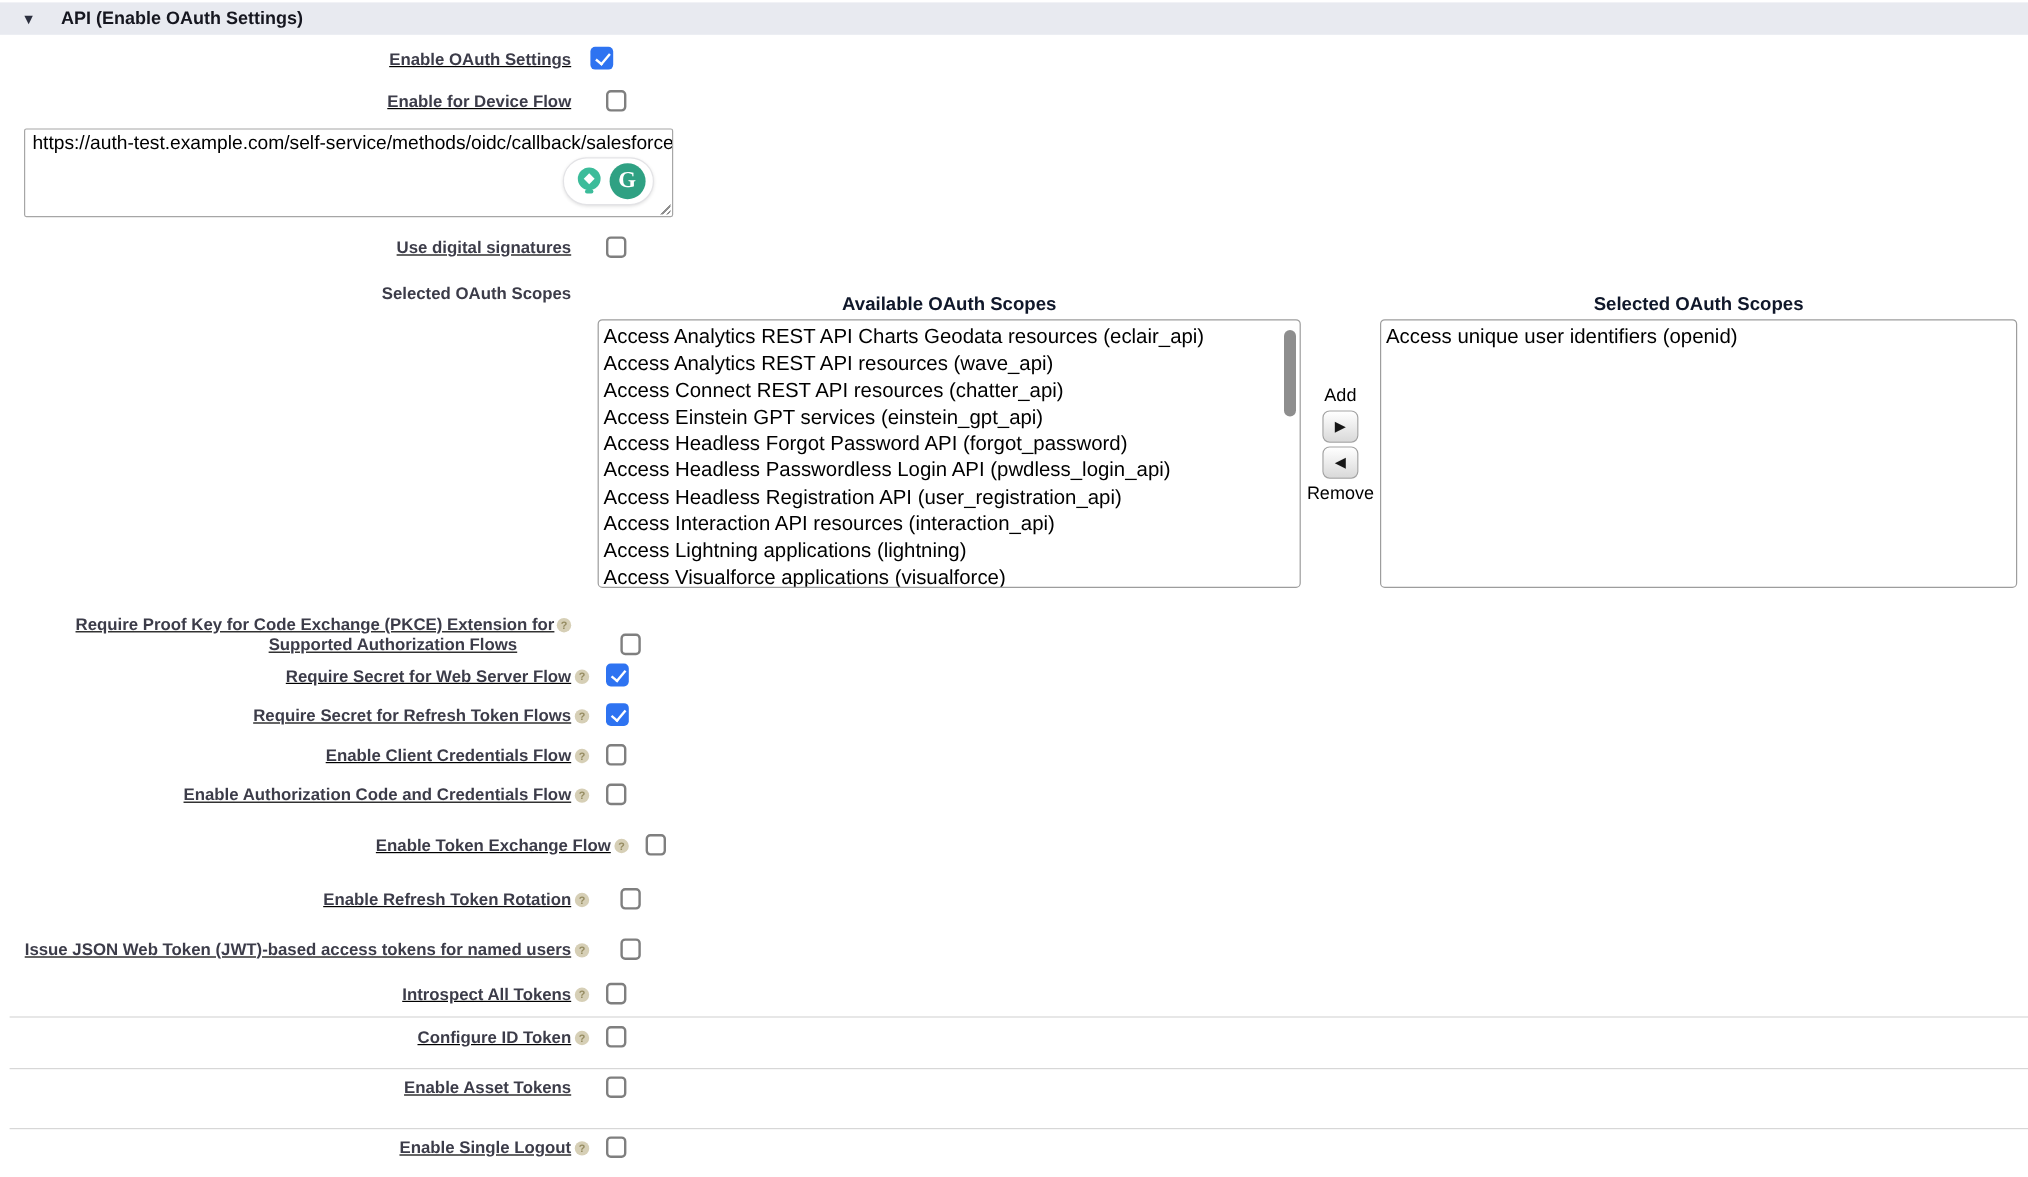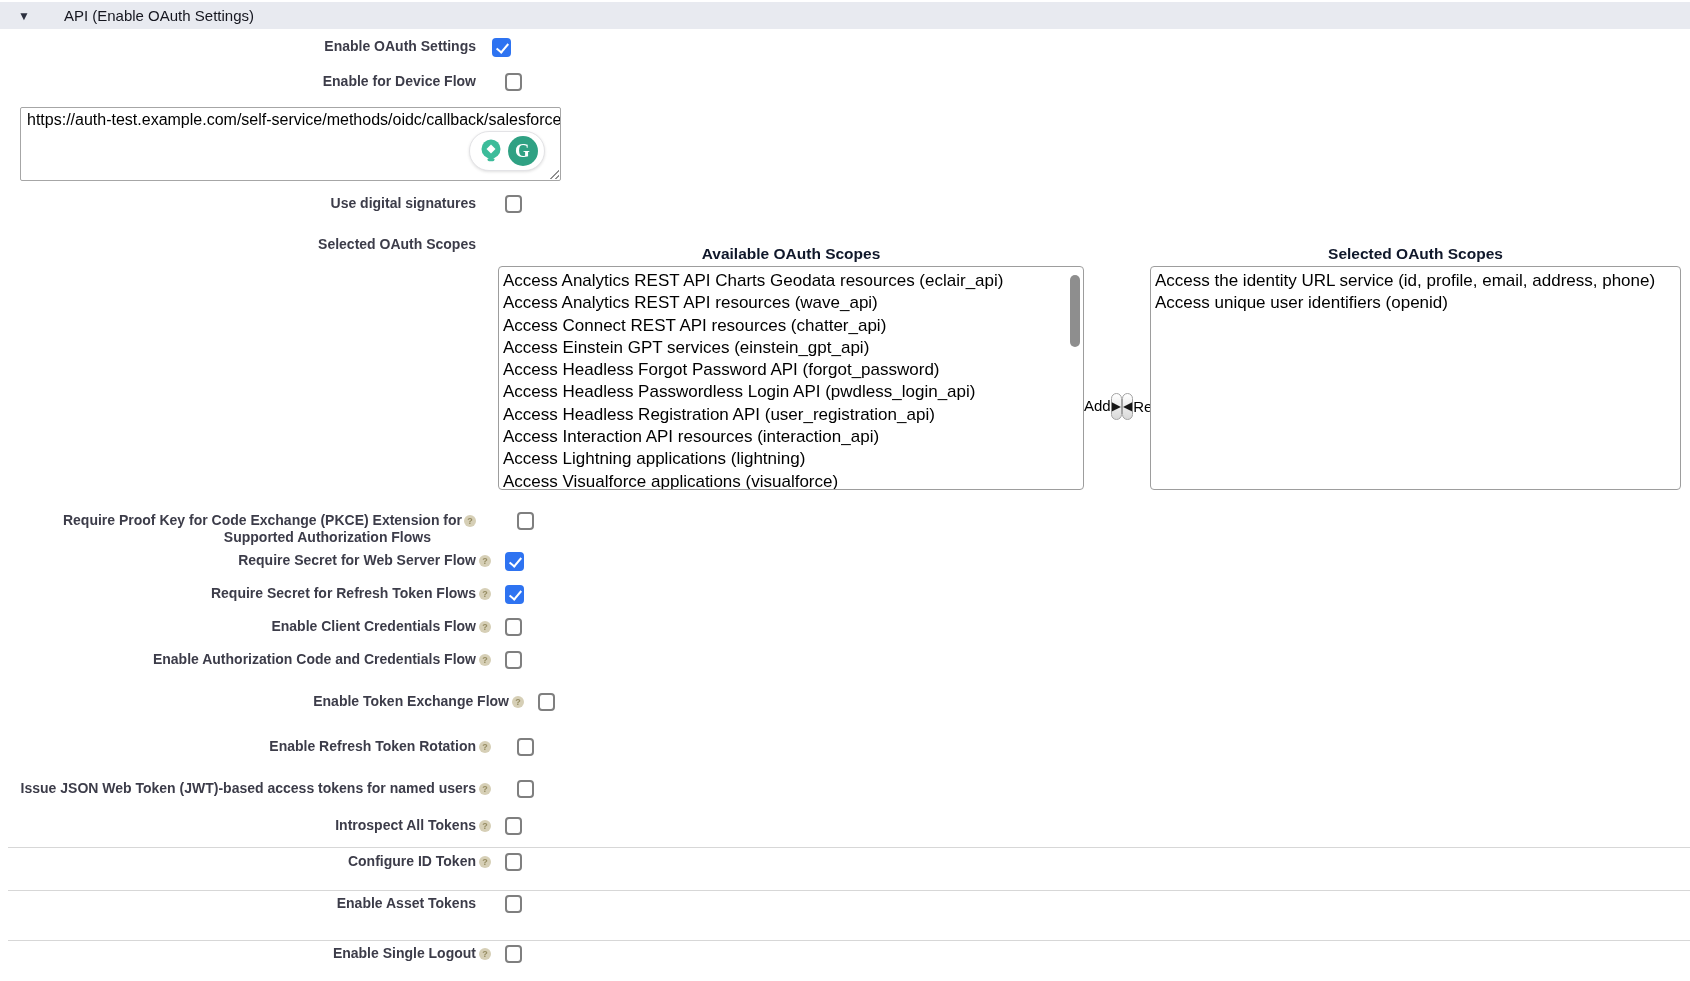--- a/index.html
+++ b/index.html
@@ -12,25 +12,25 @@
   
   .section-bar {
     margin-top: 2px; height: 27px; width: 100%; background: #e8eaf0;
     display: flex; align-items: center;
   }
   .twisty {
     margin-left: 18px; font-size: 12px; color: #2b2f3e; cursor: pointer;
     line-height: 1;
   }
   .section-title {
-    margin-left: 34px; font-weight: normal; font-size: 15px; color: #15161f;
-  }
-
-  
-  .crow { display: flex; align-items: flex-start; }
+    margin-left: 21px; font-weight: bold; font-size: 15px; color: #15161f;
+  }
+
+  
+  .crow { display: flex; align-items: flex-end; text-decoration: underline; }
   .trow { display: flex; align-items: flex-start; }
   .lbl {
     width: 476px; text-align: right; font-weight: bold; font-size: 14px;
     color: #3c3c49; position: relative; line-height: 17px; flex: none;
   }
   .help {
     position: absolute; right: -15px; bottom: 2px;
     width: 12px; height: 12px; border-radius: 50%;
     background: #d6cfb6; color: #968c62; font-size: 9px; font-weight: bold;
     text-align: center; line-height: 12px; cursor: pointer;
@@ -95,21 +95,21 @@
     height: 224px; border: 1px solid #9d9d9d; border-radius: 4px; background: #fff;
     font-size: 17px; line-height: 22.3px; padding: 3px 0 11px 4px;
     overflow: hidden; position: relative;
   }
   .opt { white-space: nowrap; cursor: default; }
   .vscroll-thumb {
     position: absolute; top: 8px; right: 3px; width: 10px; height: 72px;
     border-radius: 5px; background: #8e8e8e; cursor: pointer;
   }
   .transfer {
-    width: 66px; flex: none; display: flex; flex-direction: row;
+    width: 66px; flex: none; display: flex; flex-direction: column;
     align-items: center; padding-top: 88px; font-size: 15px; color: #000;
   }
   .xfer-btn {
     width: 30px; height: 27px; margin-top: 3px;
     border: 1px solid #a3a3a3; border-radius: 6px;
     background: linear-gradient(#ffffff, #d9d9d9);
     font-size: 12px; color: #161616; text-align: center; line-height: 25px;
     cursor: pointer;
   }
   .xfer-label { line-height: 19px; }
@@ -181,21 +181,20 @@
     </div>
     <div class="transfer">
       <div class="xfer-label">Add</div>
       <div class="xfer-btn">▶</div>
       <div class="xfer-btn">◀</div>
       <div class="xfer-label bottom">Remove</div>
     </div>
     <div class="scol sel">
       <div class="listbox-header">Selected OAuth Scopes</div>
       <div class="listbox">
-        <div class="opt">Access the identity URL service (id, profile, email, address, phone)</div>
         <div class="opt">Access unique user identifiers (openid)</div>
       </div>
     </div>
   </div>
 </div>
 
 <div class="crow" style="margin-top:22px; height:34px;">
   <div class="lbl">
     <span>Require Proof Key for Code Exchange (PKCE) Extension for</span><span class="help inline">?</span>
     <span class="l2">Supported Authorization Flows</span>

